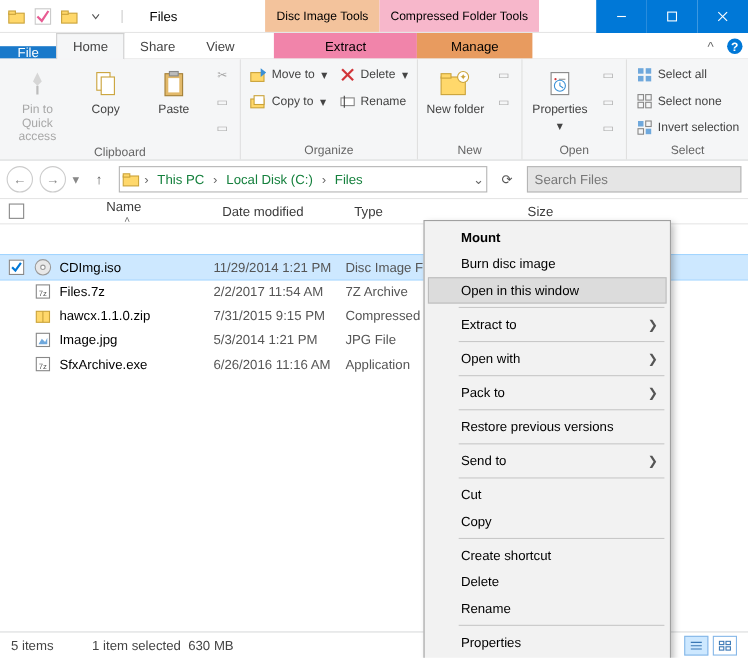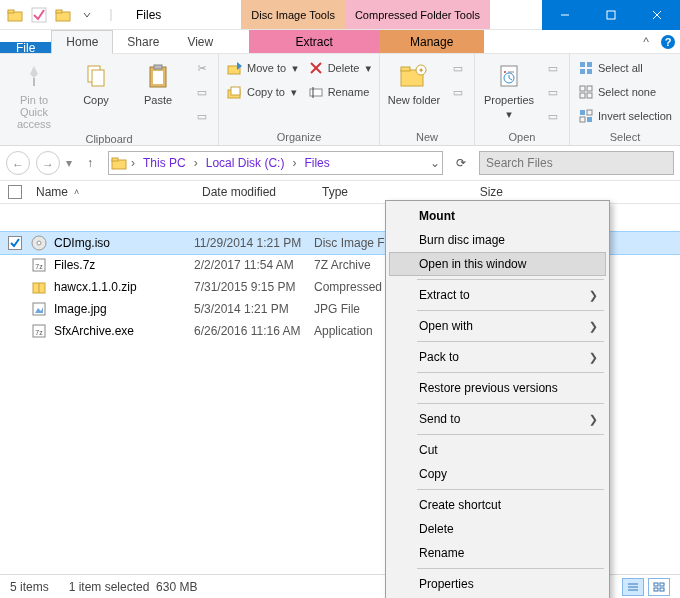--- a/index.html
+++ b/index.html
@@ -39,50 +39,50 @@
   .mini-col { display:flex; flex-direction:column; gap:4px; }
   .mini { display:flex; align-items:center; gap:4px; font-size:11px; color:#444; height:20px; padding: 0 2px; }
   .mini.dim { color:#a8a8a8; }
   .ic16 { width:16px; height:16px; display:inline-flex; align-items:center; justify-content:center; }
 
   
   .addrrow { height: 34px; display:flex; align-items:center; gap:6px; padding: 4px 6px; }
   .navbtn { width:24px; height:24px; border:1px solid #ccc; border-radius:12px; display:flex; align-items:center; justify-content:center; color:#888; }
   .navup { width:24px; height:24px; display:flex; align-items:center; justify-content:center; color:#555; }
   .addrbar { flex:1; height:24px; border:1px solid #b5b5b5; display:flex; align-items:center; padding:0 2px; gap:4px; background:#fff; }
-  .crumb { padding:0 4px; color:#6d28d9; }
+  .crumb { padding:0 4px; color:#15803d; }
   .crumb-sep { color:#666; }
   .addr-right { margin-left:auto; display:flex; align-items:center; gap:6px; }
   .refresh { width:24px; height:24px; display:flex; align-items:center; justify-content:center; color:#555; }
   .search { width:195px; height:24px; border:1px solid #b5b5b5; display:flex; align-items:center; padding:0 6px; color:#777; background:#e5e5e5; }
 
   
   .cols { height:24px; display:flex; align-items:center; border-top:1px solid #e5e5e5; border-bottom:1px solid #e5e5e5; padding-left:8px; color:#3a3a3a; font-size:12px; }
   .col { padding:0 6px; display:flex; align-items:center; height:100%; border-right:1px solid transparent; }
-  .col.name { width:166px; }
+  .col.name { width:166px;flex-direction:column; }
   .col.date { width:120px; }
   .col.type { width:116px; }
   .col.size { width:78px; text-align:right; justify-content:flex-end; }
   .hdr-cb { width:14px; height:14px; border:1px solid #888; margin-right:8px; }
   .sort-caret { font-size:9px; color:#666; margin-left:6px; }
 
   
   .filelist { padding-top:2px;margin-top:26px; }
   .row { height:22px; display:flex; align-items:center; padding-left:8px; }
   .row .cb { width:14px; height:14px; border:1px solid #888; margin-right:8px; display:flex; align-items:center; justify-content:center; visibility:hidden; }
   .row.sel .cb { visibility:visible; background:#fff; }
   .row.sel { background:#cde8ff; outline:1px solid #99d1ff; }
   .row .ic { width:18px; height:18px; margin-right:6px; display:flex; align-items:center; justify-content:center; }
   .row .name { width:140px; }
   .row .date { width:120px; color:#555; }
   .row .type { width:116px; color:#555; }
   .row .size { width:78px; text-align:right; color:#555; }
 
   
-  .status { position:absolute; bottom:0; left:0; right:0; height:24px; border-top:1px solid #dadbdc; background:#fff; display:flex; align-items:center; padding:0 10px; gap:20px; color:#444; font-size:12px; }
+  .status { position:absolute; bottom:0; left:0; right:0; height:24px; border-top:1px solid #dadbdc; background:#fff; display:flex; align-items:center; padding:0 10px; gap:35px; color:#444; font-size:12px; }
   .status .viewbtns { margin-left:auto; display:flex; gap:4px; }
   .viewbtn { width:22px; height:18px; border:1px solid #86b7e8; display:flex; align-items:center; justify-content:center; }
   .viewbtn.active { background:#cde8ff; }
 
   
   .ctx { position:absolute; left:385px; top:200px; width:225px; background:#f2f2f2; border:1px solid #a0a0a0; box-shadow:3px 3px 6px rgba(0,0,0,.25); padding:3px; font-size:12px; }
   .ctx .item { height:24px; display:flex; align-items:center; padding:0 20px 0 30px; position:relative; color:#000; }
   .ctx .item.bold { font-weight:600; }
   .ctx .item.hover { background:#dcdcdc; border:1px solid #bdbdbd; padding:0 19px 0 29px; height:24px; }
   .ctx .item .sub { position:absolute; right:8px; color:#555; font-size:11px; }

